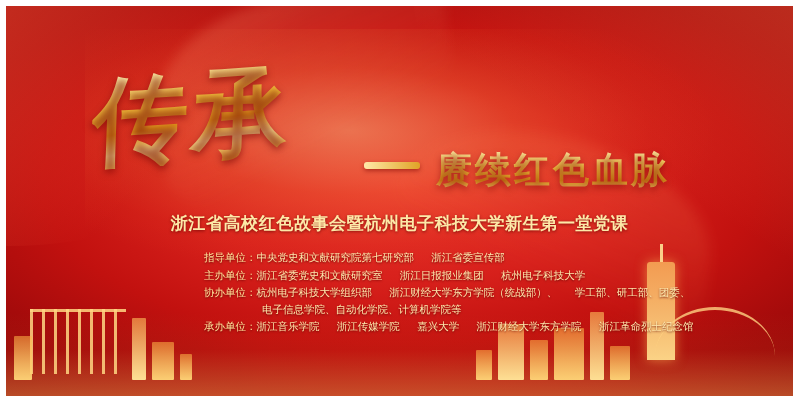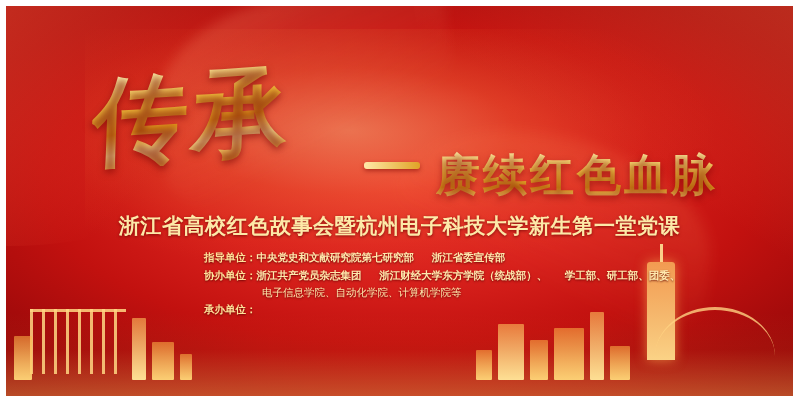--- a/index.html
+++ b/index.html
@@ -129,39 +129,39 @@
     height: 7px;
     border-radius: 3px;
     background: linear-gradient(90deg, #ffe9a8, #e0a326);
     box-shadow: 0 2px 4px rgba(120,0,0,.5);
   }
   .sub-title {
     position: absolute;
     left: 430px;
     top: 140px;
     font-family: "DejaVu Serif", serif;
-    font-size: 44px;
+    font-size: 36px;
     font-weight: 700;
     letter-spacing: 3px;
     white-space: nowrap;
     color: #f3c440;
     background: linear-gradient(180deg, #fff0b8 0%, #f2c23f 45%, #da9418 70%, #ffe49a 100%);
     -webkit-background-clip: text;
     background-clip: text;
     -webkit-text-fill-color: transparent;
     text-shadow: 0 3px 6px rgba(110,0,0,0.5);
   }
   .event-line {
     position: absolute;
     left: 0;
     top: 206px;
     width: 100%;
     text-align: center;
     font-family: "DejaVu Sans", sans-serif;
-    font-size: 21px;
+    font-size: 17px;
     font-weight: 700;
     letter-spacing: .6px;
     color: #fde9a8;
     text-shadow: 0 1px 3px rgba(100,0,0,.75);
     white-space: nowrap;
   }
 
   
   .credits {
     position: absolute;
@@ -174,35 +174,35 @@
     line-height: 16.5px;
     text-shadow: 0 1px 2px rgba(90,0,0,.8);
   }
   .credit-row {
     display: flex;
     align-items: flex-start;
     margin-bottom: 1px;
   }
   .credit-label {
     flex: 0 0 auto;
-    font-weight: 700;
+    font-weight: 400;
     color: #ffe39a;
     white-space: nowrap;
     text-align: center;
   }
   .credit-vals {
     flex: 1 1 auto;
-    font-weight: bold;
   }
   .credit-vals span {
     margin-right: 14px;
     white-space: nowrap;
   }
   .credit-cont {
     padding-left: 58px;
+    font-family: Liberation Serif, serif;
   }
 
   
   .bld {
     position: absolute;
     bottom: 16px;
     background: linear-gradient(to top, rgba(255,214,120,.95), rgba(255,180,70,.55));
     border-radius: 1px;
   }
   .bld.tall { background: linear-gradient(to top, rgba(255,226,150,.98), rgba(255,190,90,.6)); }
@@ -289,31 +289,46 @@
     <div class="credits">
 
       <div class="credit-row">
         <div class="credit-label">指导单位：</div>
         <div class="credit-vals">
           <span>中央党史和文献研究院第七研究部</span>
           <span>浙江省委宣传部</span>
         </div>
       </div>
 
+      <div class="credit-row">
+        <div class="credit-label">主办单位：</div>
+        <div class="credit-vals">
+          <span>浙江省委党史和文献研究室</span>
+          <span>浙江日报报业集团</span>
+          <span>杭州电子科技大学</span>
+        </div>
+      </div>
 
       <div class="credit-row">
         <div class="credit-label">协办单位：</div>
         <div class="credit-vals">
-          <span>浙江共产党员杂志集团</span>
+          <span>杭州电子科技大学组织部</span>
           <span>浙江财经大学东方学院（统战部）、</span>
           <span>学工部、研工部、团委、</span>
         </div>
       </div>
       <div class="credit-cont">电子信息学院、自动化学院、计算机学院等</div>
 
       <div class="credit-row">
         <div class="credit-label">承办单位：</div>
+        <div class="credit-vals">
+          <span>浙江音乐学院</span>
+          <span>浙江传媒学院</span>
+          <span>嘉兴大学</span>
+          <span>浙江财经大学东方学院</span>
+          <span>浙江革命烈士纪念馆</span>
+        </div>
       </div>
 
     </div>
 
   </div>
 </div>
 
 </body></html>

